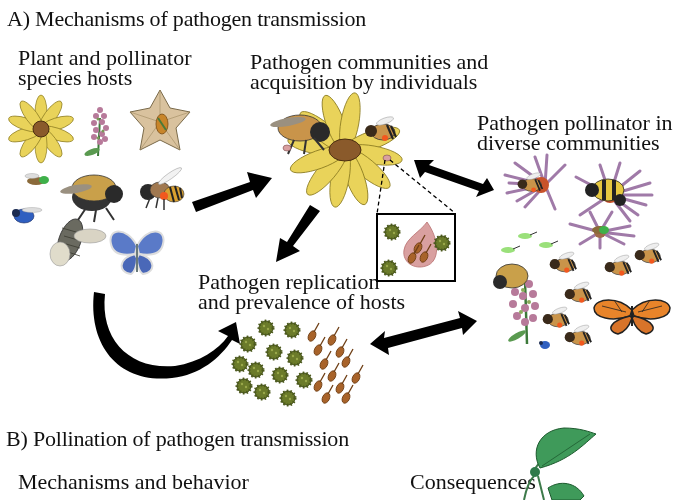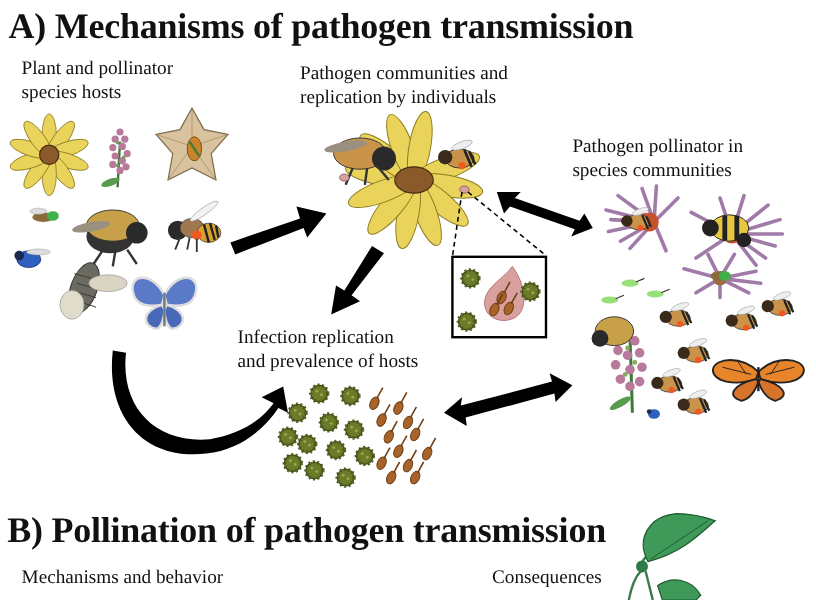--- a/index.html
+++ b/index.html
@@ -1,43 +1,43 @@
 <!DOCTYPE html>
 <html><head>
 <meta charset="utf-8">
 <style>
   html, body { margin:0; padding:0; background:#ffffff; }
   body { width:680px; height:500px; position:relative; overflow:hidden;
          font-family:"Liberation Serif", "DejaVu Serif", serif; color:#111; }
-  .heading { position:absolute; font-weight:bold; font-size:30px; letter-spacing:-0.2px; white-space:nowrap; }
-  .label { position:absolute; font-size:16px; line-height:20px; white-space:nowrap; }
+  .heading { position:absolute; font-weight:normal; font-size:22px; letter-spacing:-0.2px; white-space:nowrap; }
+  .label { position:absolute; font-size:22px; line-height:20px; white-space:nowrap; }
   svg.art { position:absolute; left:0; top:0; }
 </style>
 </head>
 <body>
 
 <div class="heading" style="left:7px; top:6px;">A) Mechanisms of pathogen transmission</div>
 
 <div class="label" style="left:18px; top:48px;">
   <div>Plant and pollinator</div>
   <div>species hosts</div>
 </div>
 
 <div class="label" style="left:250px; top:52px;">
   <div>Pathogen communities and</div>
-  <div>replication by individuals</div>
+  <div>acquisition by individuals</div>
 </div>
 
 <div class="label" style="left:477px; top:113px;">
   <div>Pathogen pollinator in</div>
-  <div>species communities</div>
+  <div>diverse communities</div>
 </div>
 
 <div class="label" style="left:198px; top:272px;">
-  <div>Infection replication</div>
+  <div>Pathogen replication</div>
   <div>and prevalence of hosts</div>
 </div>
 
 <div class="heading" style="left:6px; top:426px;">B) Pollination of pathogen transmission</div>
 
 <div class="label" style="left:18px; top:472px;">Mechanisms and behavior</div>
 <div class="label" style="left:410px; top:472px;">Consequences</div>
 
 <svg class="art" width="680" height="500" viewBox="0 0 680 500">
   <defs>

